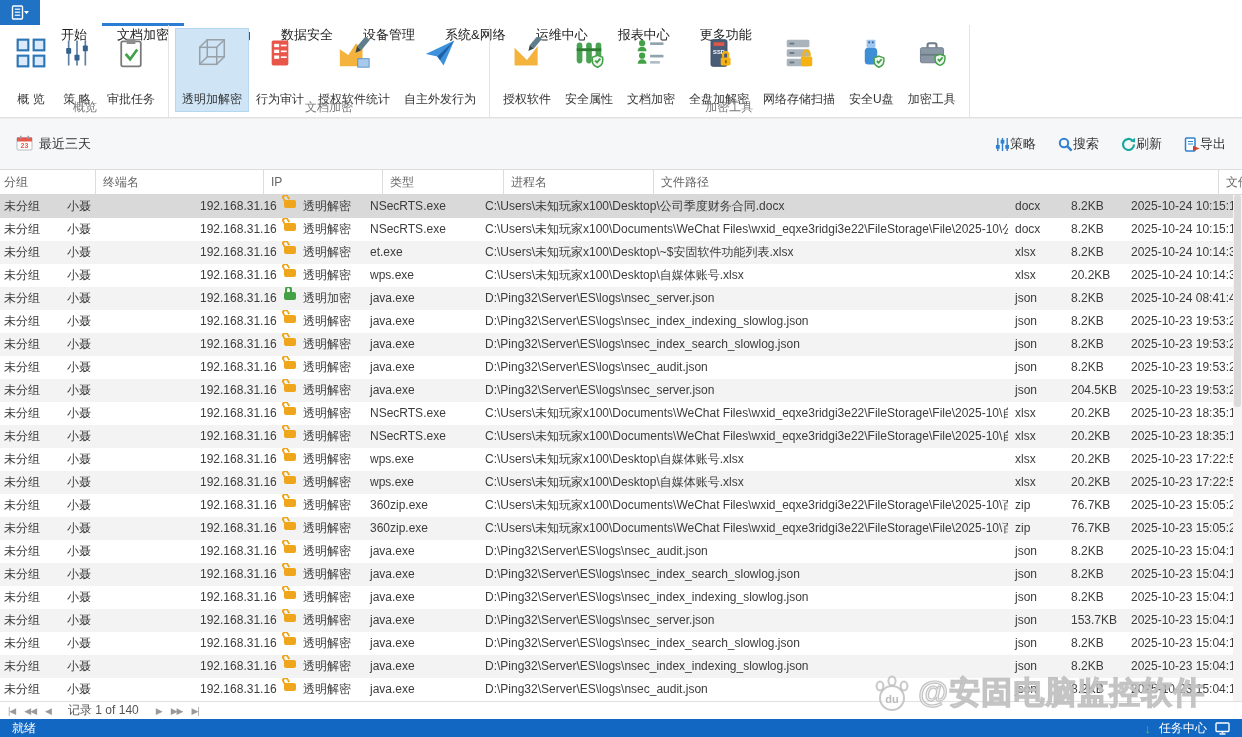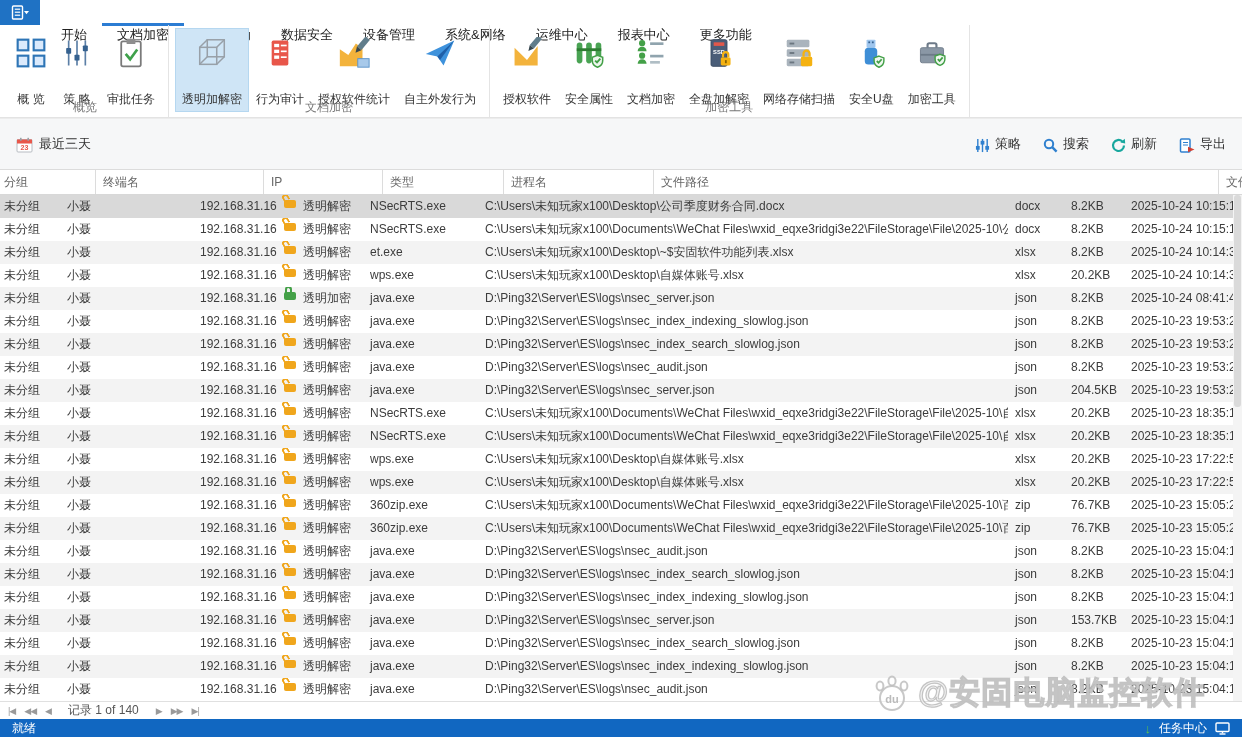--- a/index.html
+++ b/index.html
@@ -18,24 +18,24 @@
   .ribbon { height:93px; background:#fff; border-bottom:1px solid #e3e3e3; display:flex; padding-left:2px; }
   .rgroup { position:relative; display:flex; align-items:flex-start; padding:3px 6px 16px 6px; border-right:1px solid #e4e4e4; }
   .rgroup-label { position:absolute; bottom:1px; left:0; right:0; text-align:center; font-size:12px; color:#777; }
   .rbtn { display:flex; flex-direction:column; align-items:center; padding:5px 6px 3px; min-width:46px; cursor:pointer; border:1px solid transparent;gap:16px; }
   .rbtn.active { background:#cfe5f6; border-color:#b5d7f0; }
   .rbtn .ric { height:38px; display:flex; align-items:center; justify-content:center; }
   .rbtn .rlabel { font-size:12px; color:#333; margin-top:3px; white-space:nowrap; }
 
   
   .filterbar { height:51px; background:#f6f7f8; border-top:1px solid #ececec; display:flex; align-items:center; padding:0 16px; }
-  .datefilter { display:flex; align-items:flex-end; gap:6px; cursor:pointer; }
+  .datefilter { display:flex; align-items:flex-start; gap:6px; cursor:pointer; }
   .datefilter .dlabel { font-size:13px; color:#333; }
   .factions { margin-left:auto; display:flex; gap:22px; }
-  .faction { display:flex; align-items:flex-end; gap:5px; cursor:pointer; }
+  .faction { display:flex; align-items:center; cursor:pointer; }
   .faction .flabel { font-size:13px; color:#333; }
 
   
   .grid-cols { display:grid; grid-template-columns:60px 133px 84px 86px 115px 530px 56px 60px auto; }
   .thead { height:26px; border-top:1px solid #dcdcdc; border-bottom:1px solid #d8d8d8; background:#fff;gap:35px; }
   .hcell { display:flex; align-items:center; font-size:12px; color:#666; padding-left:7px; border-left:1px solid #dcdcdc; cursor:pointer; overflow:hidden; white-space:nowrap; }
   .hcell:first-child { border-left:none; padding-left:4px; }
   .fcaret { margin-left:auto; margin-right:12px; font-size:8px; color:#555; }
   .tbody { position:relative; height:506px; overflow:hidden; }
   .trow { height:23px; background:#fff; cursor:pointer; }

